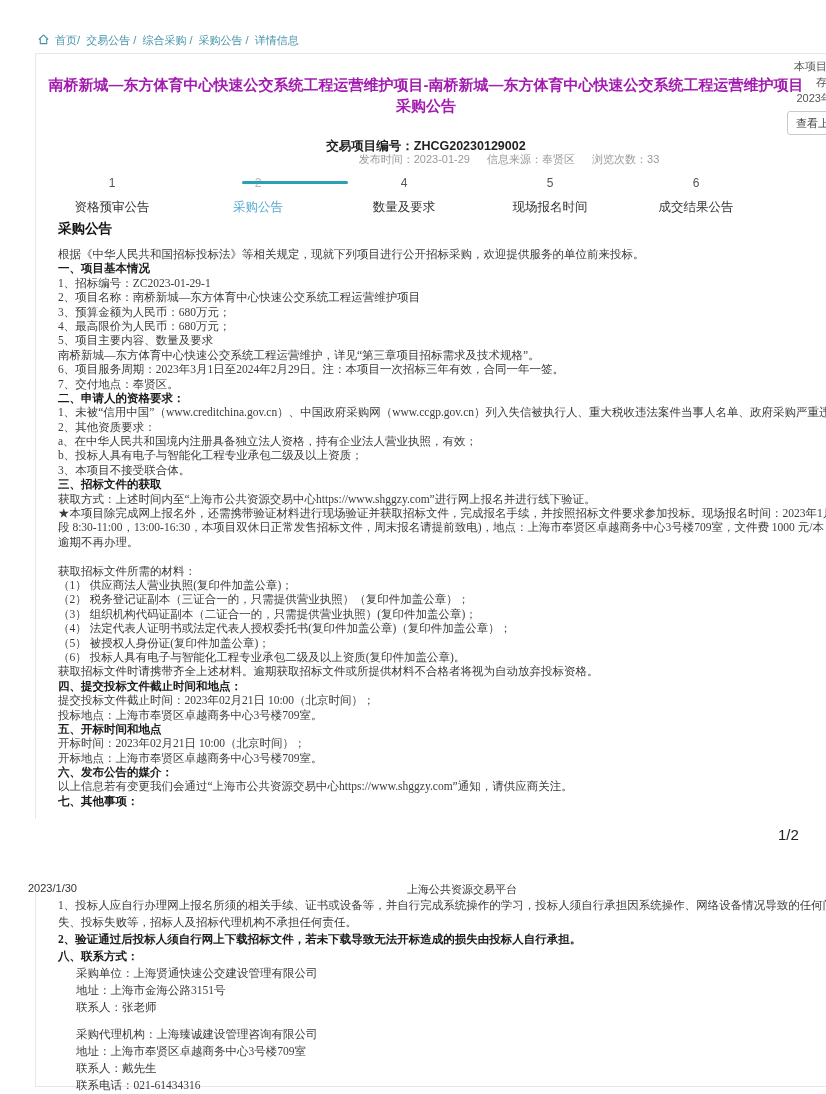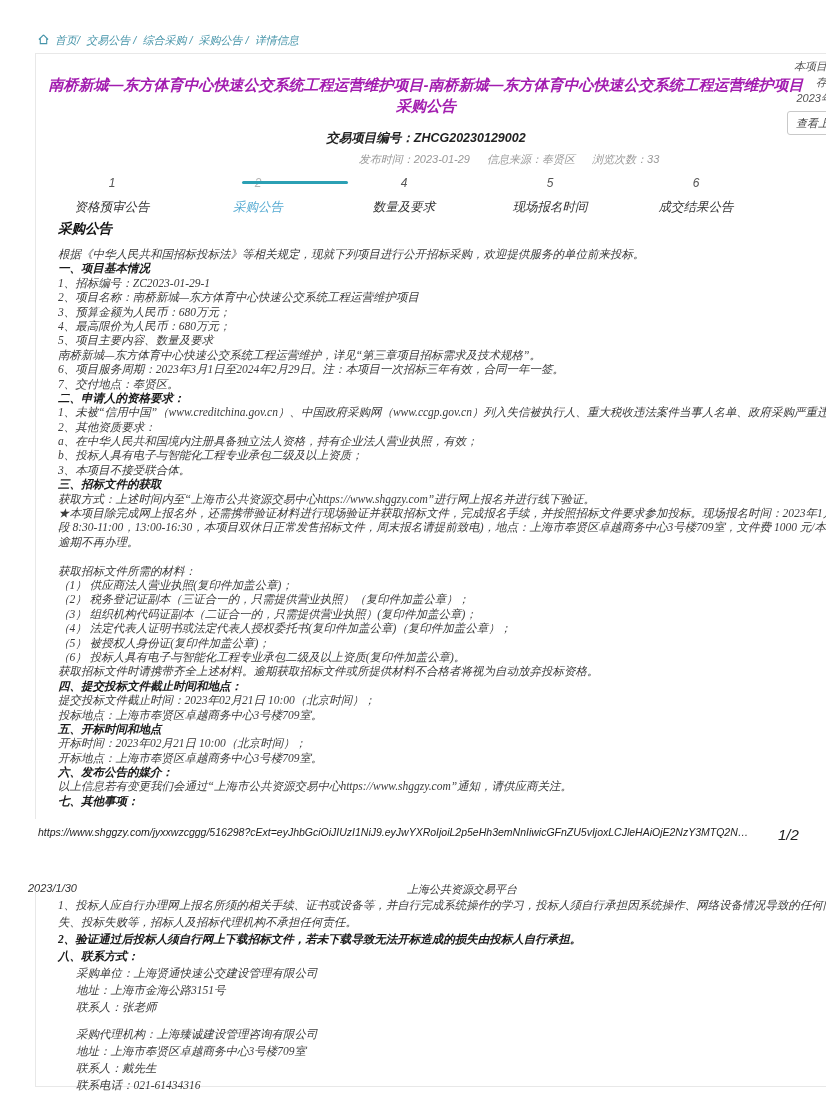--- a/index.html
+++ b/index.html
@@ -10,21 +10,21 @@
   .home-ico{display:inline-block;vertical-align:-1px;margin-right:3px;}
   
   .box1{position:absolute;left:35px;top:53px;width:791px;height:765px;
     border-top:1px solid #e8e8e8;border-left:1px solid #e8e8e8;}
   .cert{position:absolute;left:703px;top:4px;width:110px;text-align:right;
     font-size:11px;color:#555;line-height:16px;}
   .cert-btn{display:inline-block;margin-top:5px;padding:3px 8px;border:1px solid #c9c9c9;
     border-radius:3px;background:#fff;font-size:11px;color:#444;cursor:pointer;white-space:nowrap;}
   .title{position:absolute;left:10px;top:20px;width:760px;text-align:center;
     font-size:15px;font-weight:bold;color:#a21caf;line-height:21px;}
-  .projno{position:absolute;left:10px;top:76px;width:760px;text-align:center;
+  .projno{position:absolute;left:10px;top:84px;width:760px;text-align:center;
     font-size:12.5px;font-weight:bold;color:#222;}
   .meta{position:absolute;left:10px;top:98px;width:760px;text-align:center;
     font-size:11px;color:#999;transform:translateX(90px);white-space:nowrap;}
   .meta span{margin:0 14px 2px 0;}
   
   .steps{position:absolute;left:3px;top:122px;width:730px;display:flex;}
   .step{flex:1;text-align:center;cursor:pointer;}
   .step .num{font-size:12px;color:#555;line-height:14px;}
   .step .lbl{margin-top:9px;font-size:12.5px;color:#333;}
   .step.active .num{color:#b3b3b3;}
@@ -49,21 +49,21 @@
   .body2{position:absolute;left:22px;top:6px;width:900px;
     font-family:"Liberation Serif","DejaVu Serif",serif;font-size:11.5px;color:#3b3b3b;}
   .ln2{height:17px;line-height:17px;white-space:nowrap;}
   .ln2.b{font-weight:bold;color:#1a1a1a;}
   .ln2.ind{padding-left:18px;}
   .sp2{height:10px;}
 </style>
 </head>
 <body>
 
-<div style="position:relative;width:826px;height:1094px;font-style:italic;">
+<div style="position:relative;width:826px;height:1094px;">
 
   <div class="breadcrumb">
     <span class="home-ico"><svg width="11" height="11" viewBox="0 0 12 12">
           <path d="M6 1 L11 6 M6 1 L1 6 M2.5 5 V10.5 H9.5 V5" fill="none" stroke="#4795aa" stroke-width="1.2"></path>
         </svg></span>
     <span class="crumb">首页/</span>
     <span class="crumb">交易公告 /</span>
     <span class="crumb">综合采购 /</span>
     <span class="crumb">采购公告 /</span>
     <span class="crumb">详情信息</span>
@@ -148,21 +148,20 @@
       <div class="ln">投标地点：上海市奉贤区卓越商务中心3号楼709室。</div>
       <div class="ln b">五、开标时间和地点</div>
       <div class="ln">开标时间：2023年02月21日 10:00（北京时间）；</div>
       <div class="ln">开标地点：上海市奉贤区卓越商务中心3号楼709室。</div>
       <div class="ln b">六、发布公告的媒介：</div>
       <div class="ln">以上信息若有变更我们会通过“上海市公共资源交易中心https://www.shggzy.com”通知，请供应商关注。</div>
       <div class="ln b">七、其他事项：</div>
     </div>
   </div>
 
-  <div class="footer-url">https://www.shggzy.com/jyxxwzcggg/516298?cExt=eyJhbGciOiJIUzI1NiJ9.eyJwYXRoIjoiL2p5eHh3emNnIiwicGFnZU5vIjoxLCJleHAiOjE2NzY3MTQ2N…</div>
   <div class="footer-page">1/2</div>
 
   <div class="p2date">2023/1/30</div>
   <div class="p2site">上海公共资源交易平台</div>
 
   <div class="box2">
     <div class="body2">
       <div class="ln2">1、投标人应自行办理网上报名所须的相关手续、证书或设备等，并自行完成系统操作的学习，投标人须自行承担因系统操作、网络设备情况导致的任何问题或风险，包括</div>
       <div class="ln2">失、投标失败等，招标人及招标代理机构不承担任何责任。</div>
       <div class="ln2 b">2、验证通过后投标人须自行网上下载招标文件，若未下载导致无法开标造成的损失由投标人自行承担。</div>

